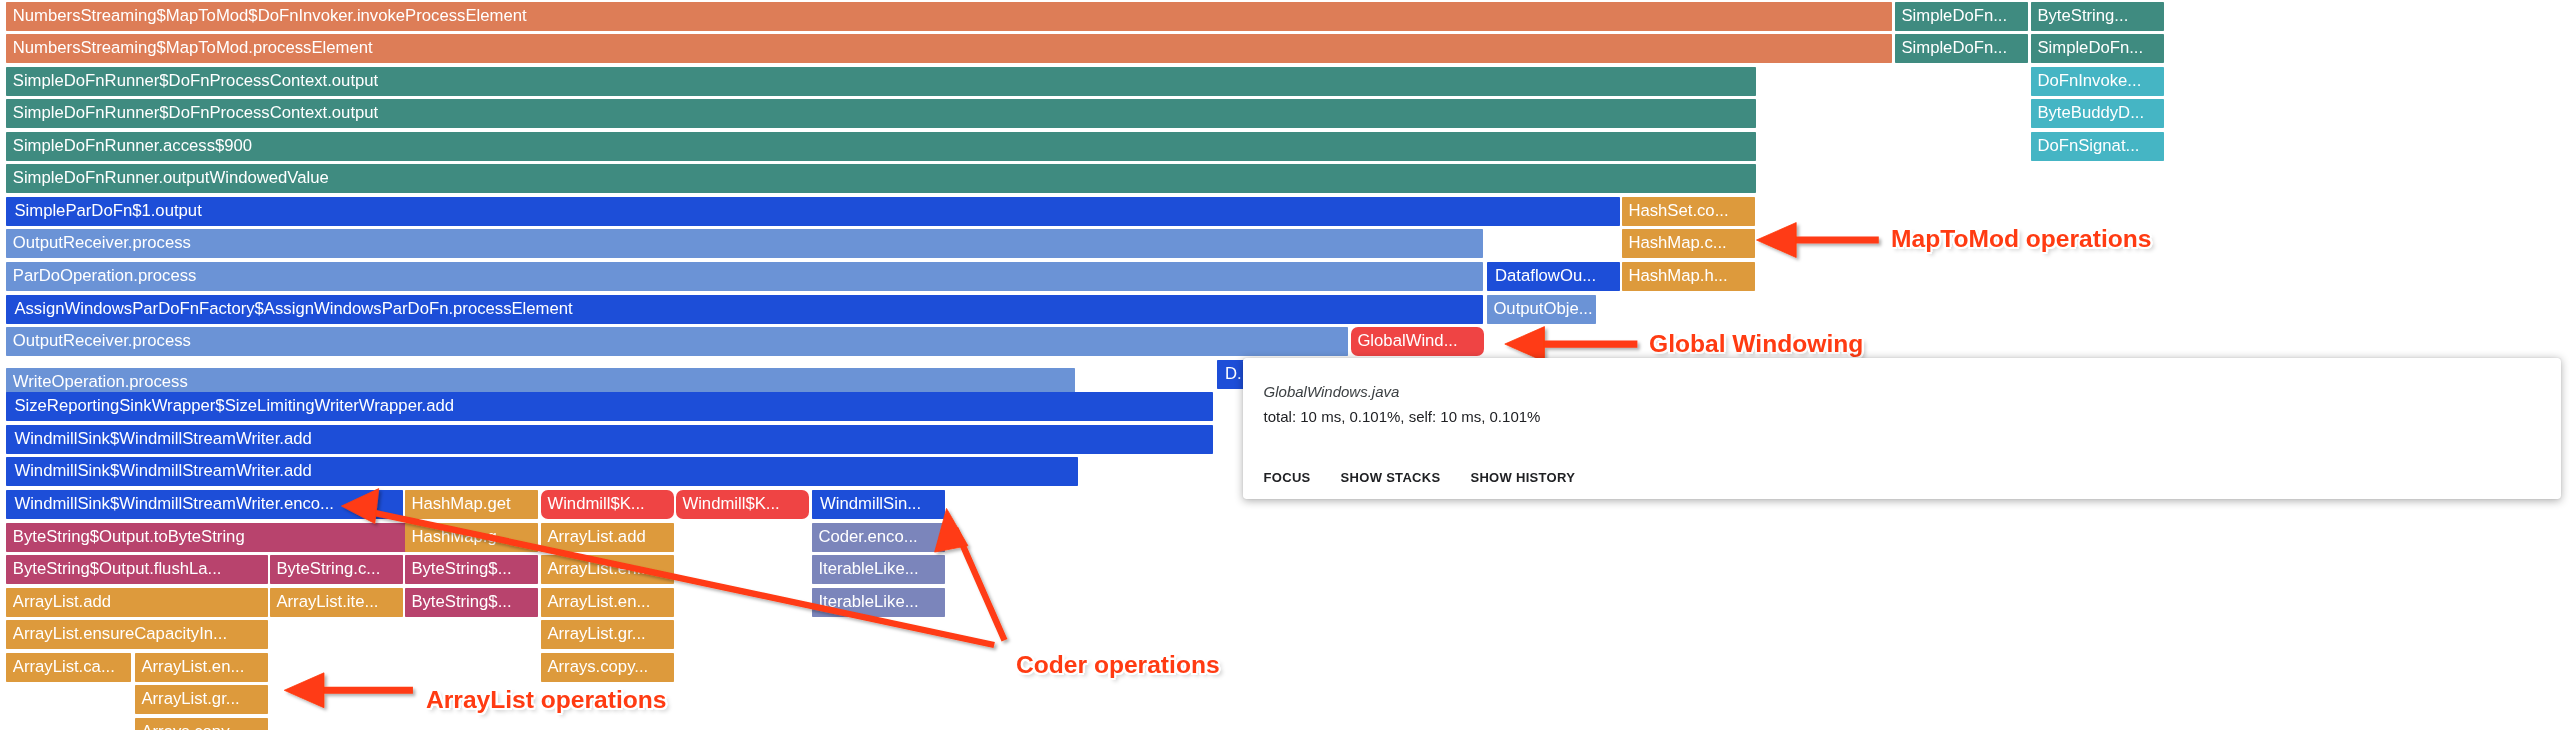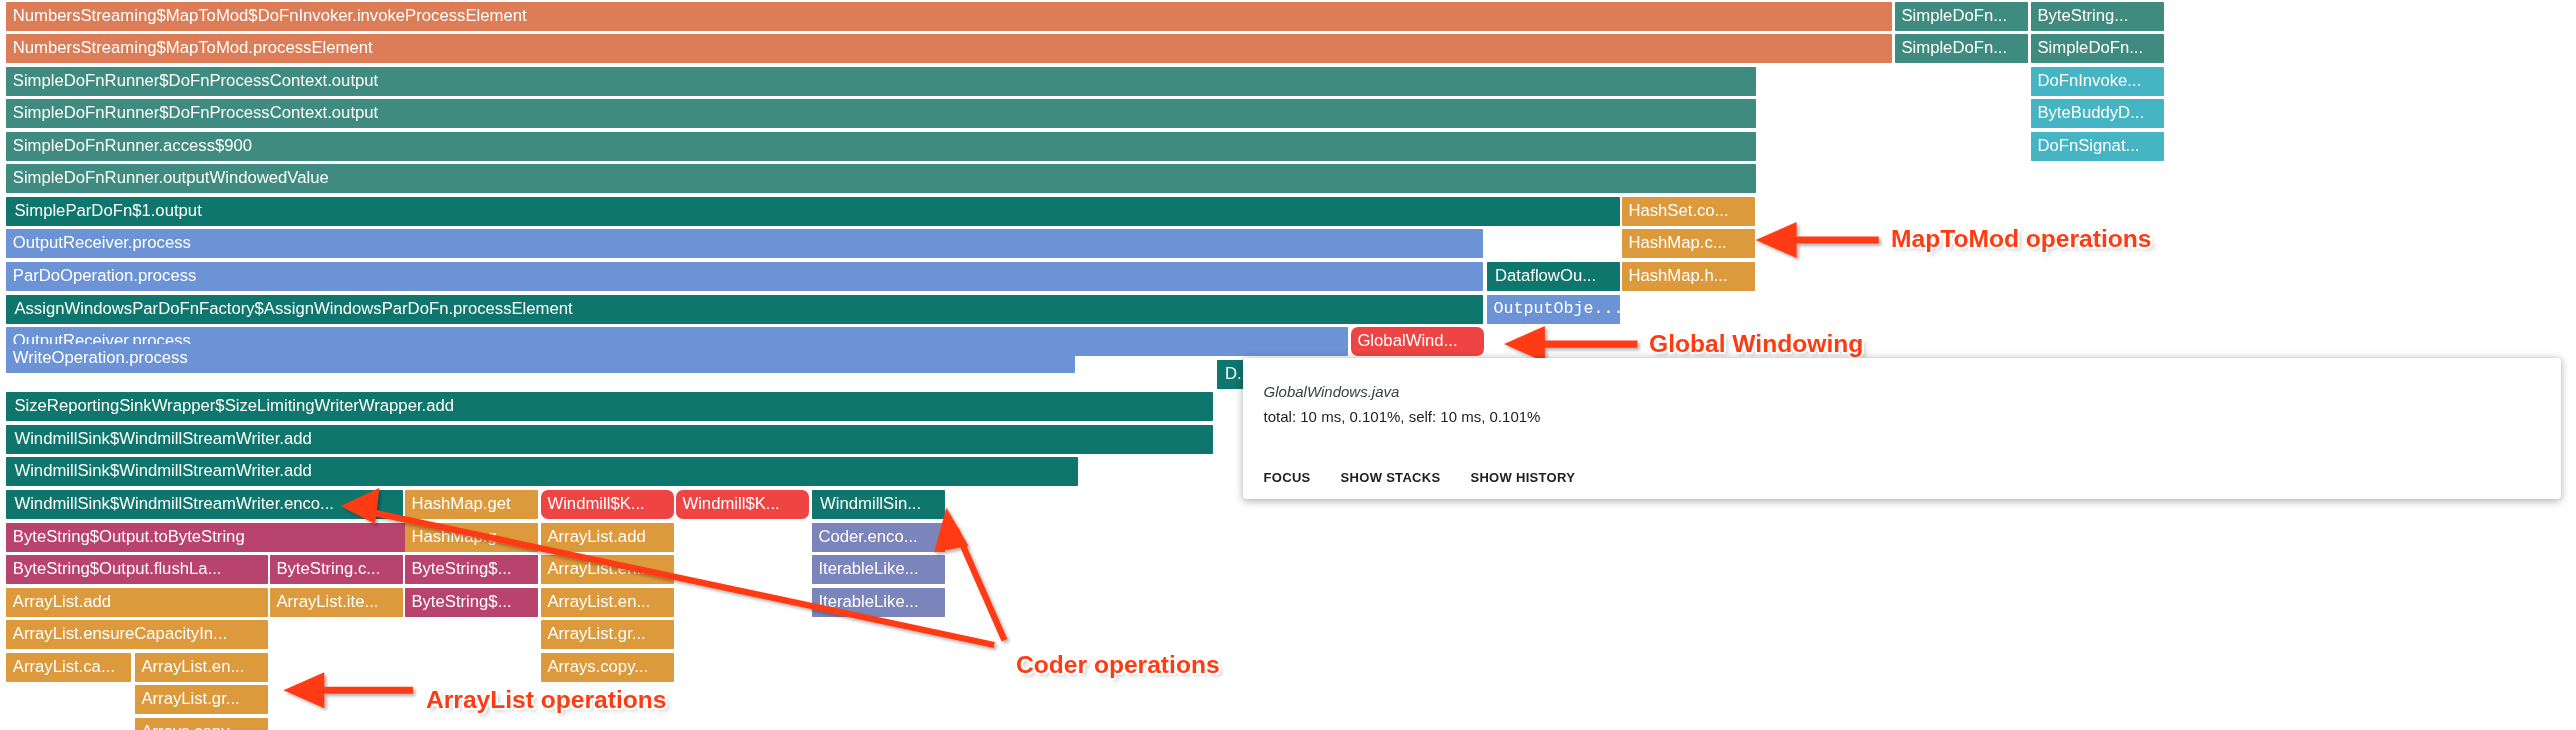--- a/index.html
+++ b/index.html
@@ -15,21 +15,21 @@
          color:#ffffff;
          white-space:nowrap;overflow:hidden;
          border-radius:0.8px;
          cursor:pointer;}
   .frame span{pointer-events:none;overflow:hidden;text-overflow:clip;white-space:nowrap;}
 
   
   .c-orange  {background:#dd7d57;}  
   .c-teal    {background:#3f8b80;}
   .c-cyan    {background:#45b5c4;}
-  .c-purple  {background:#0f766e;padding-left:8px;}
+  .c-purple  {background:#1d4ed8;padding-left:8px;}
   .c-blue    {background:#6b93d6;}
   .c-gold    {background:#dd9a3c;}
   .c-green   {background:#ef4444;border-radius:7px;}
   .c-crimson {background:#b8436d;}
   .c-slate   {background:#7b85bb;}
 
   
   .anno{position:absolute;color:#ff3b12;font-weight:bold;
         font-size:24.6px;line-height:1;white-space:nowrap;
         text-shadow:
@@ -115,30 +115,30 @@
       </div>
       <div class="frame c-purple" style="left: 1487px; top: 262px; width: 133px;">
         <span>DataflowOu...</span>
       </div>
       <div class="frame c-gold" style="left: 1622px; top: 262px; width: 133px;">
         <span>HashMap.h...</span>
       </div>
       <div class="frame c-purple" style="left: 6.4px; top: 295px; width: 1477px;">
         <span>AssignWindowsParDoFnFactory$AssignWindowsParDoFn.processElement</span>
       </div>
-      <div class="frame c-blue" style="left: 1487px; top: 295px; width: 133px; font-family: Liberation Mono, monospace;">
+      <div class="frame c-blue" style="left: 1487px; top: 295px; width: 109px;">
         <span>OutputObje...</span>
       </div>
       <div class="frame c-blue" style="left: 6.4px; top: 327px; width: 1342px;">
         <span>OutputReceiver.process</span>
       </div>
       <div class="frame c-green" style="left: 1351px; top: 327px; width: 133px;">
         <span>GlobalWind...</span>
       </div>
-      <div class="frame c-blue" style="left: 6.4px; top: 344px; width: 1069px;">
+      <div class="frame c-blue" style="left: 6.4px; top: 368px; width: 1069px;">
         <span>WriteOperation.process</span>
       </div>
       <div class="frame c-purple" style="left: 1217px; top: 360px; width: 133px;">
         <span>D...</span>
       </div>
       <div class="frame c-purple" style="left: 6.4px; top: 392px; width: 1207px;">
         <span>SizeReportingSinkWrapper$SizeLimitingWriterWrapper.add</span>
       </div>
       <div class="frame c-purple" style="left: 6.4px; top: 425px; width: 1207px;">
         <span>WindmillSink$WindmillStreamWriter.add</span>

